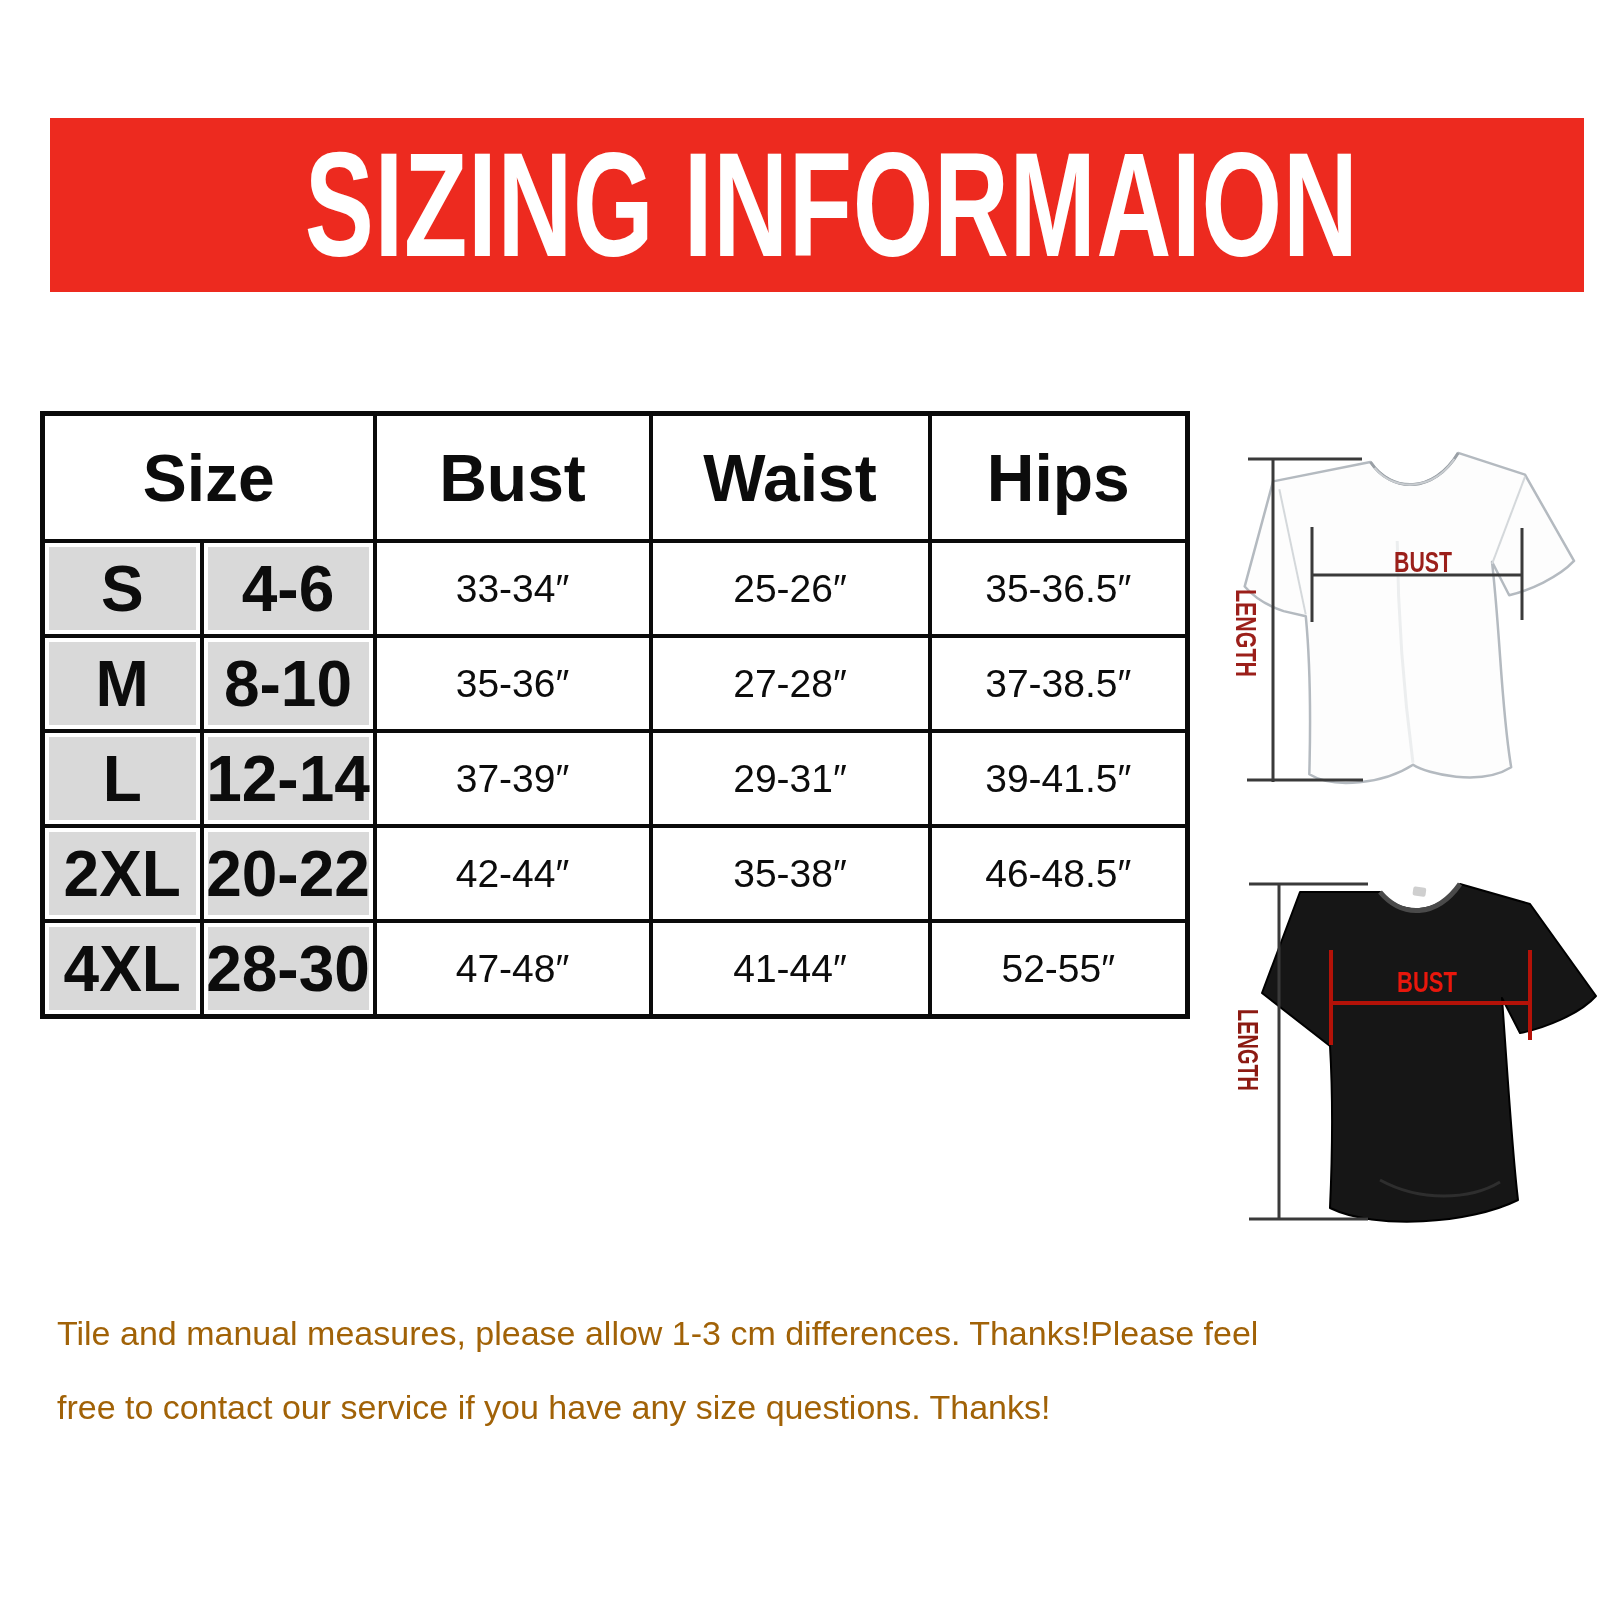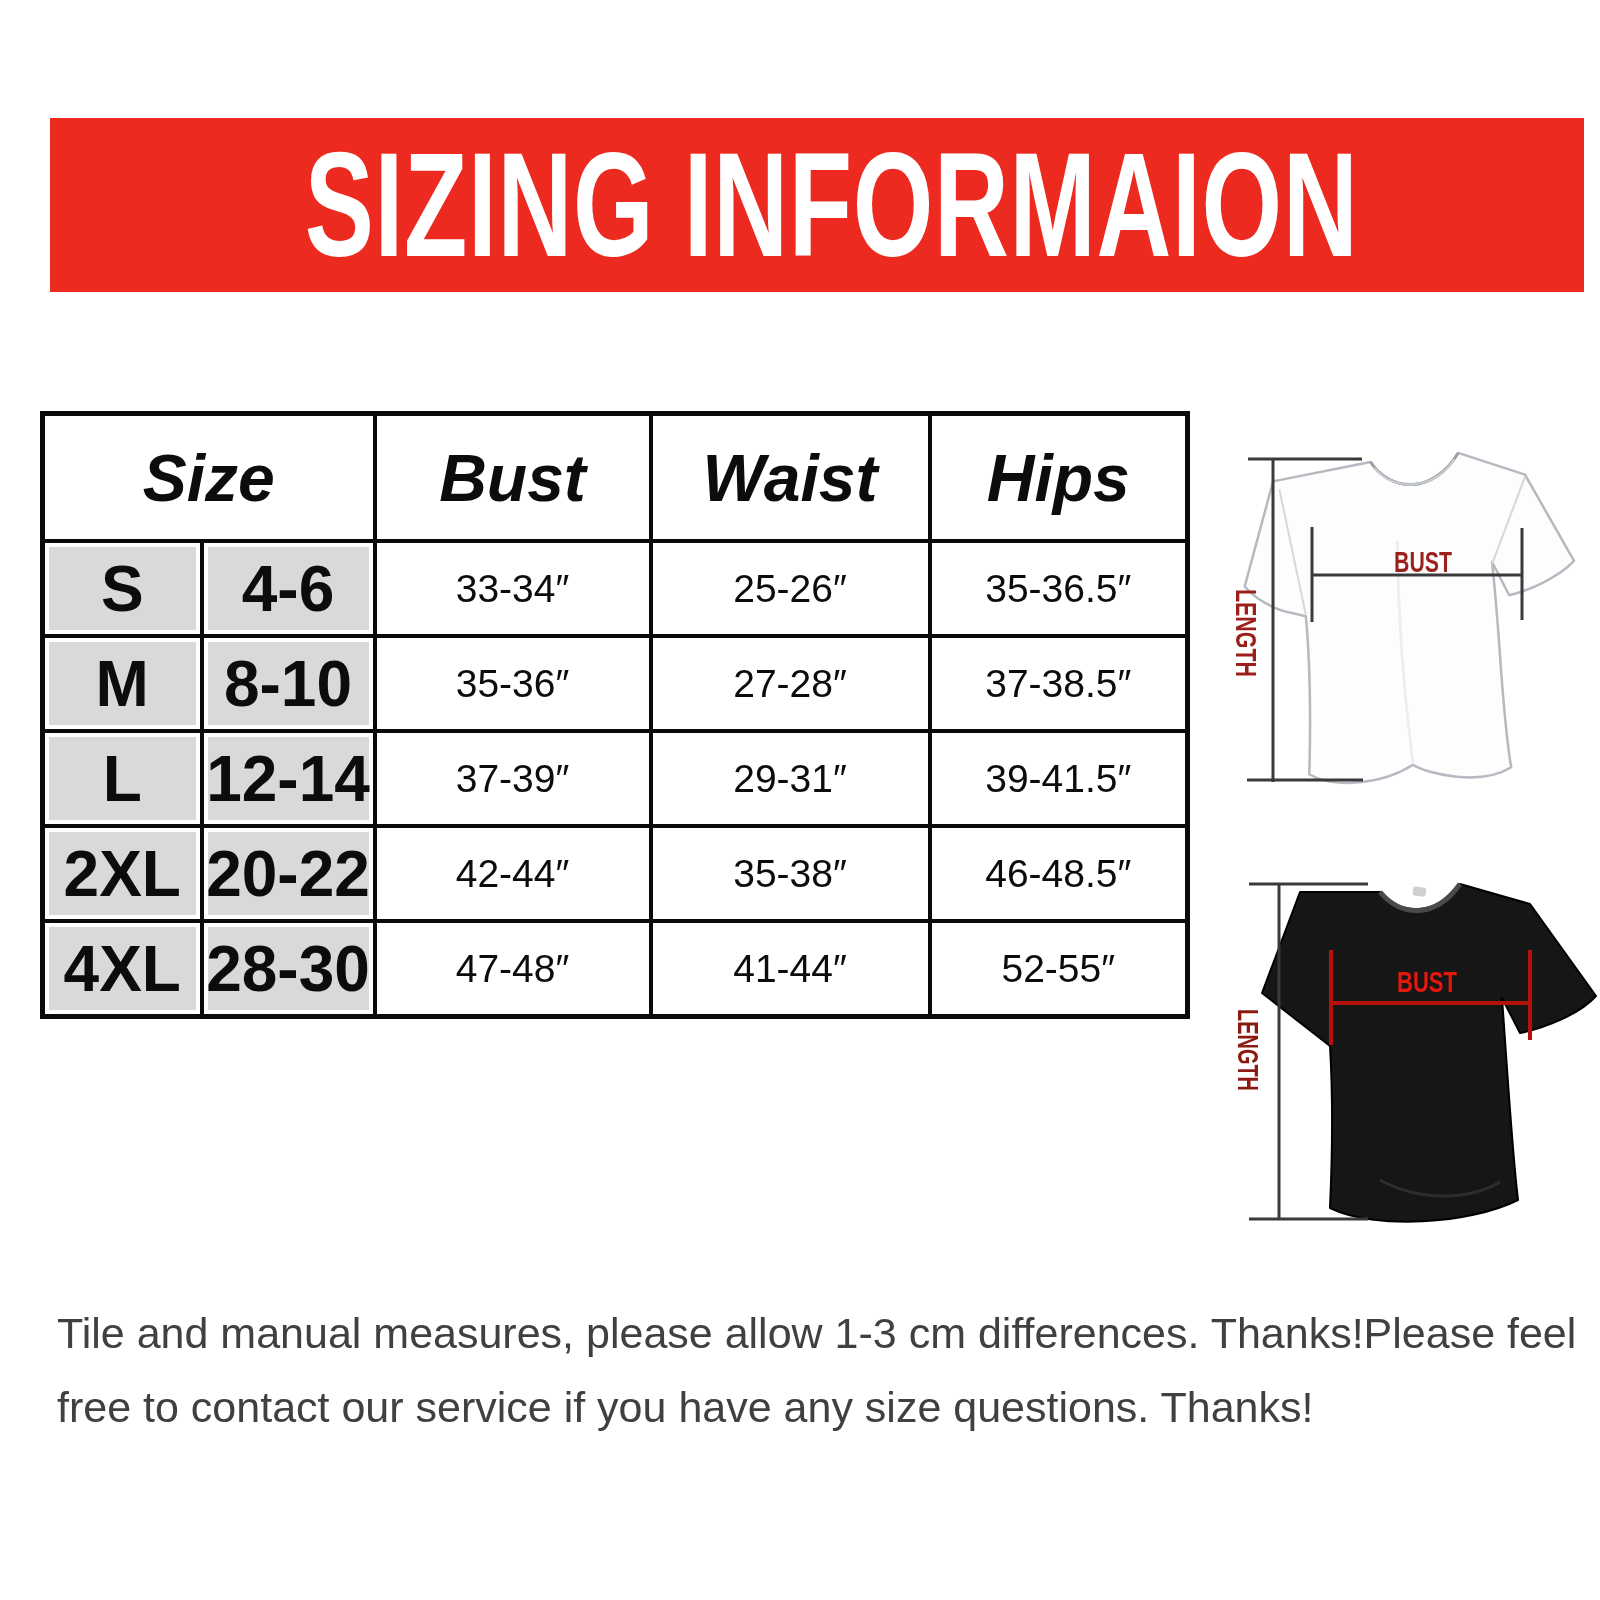--- a/index.html
+++ b/index.html
@@ -56,21 +56,20 @@
     vertical-align: middle;
     padding: 0;
     line-height: 1;
     color: #0c0c0c;
   }
   .size-table thead th {
     height: 123px;
     font-size: 66px;
     font-weight: bold;
     background: #ffffff;
-    font-style: italic;
   }
   .size-table tbody td { height: 91px; }
   .c-letter, .c-range {
     background: #d9d9d9;
     font-weight: bold;
     font-size: 64px;
     box-shadow: inset 0 0 0 4px #ffffff; 
   }
   .c-val {
     background: #ffffff;
@@ -85,22 +84,22 @@
   .shirt-black-svg { left: 1180px; top: 850px; }
   .measure-line { stroke: #3a3a3a; stroke-width: 3; fill: none; }
   .measure-line-red { stroke: #b41208; stroke-width: 4; fill: none; }
   .svg-label { font-family: "Liberation Sans", sans-serif; font-weight: bold; font-size: 30px; }
 
   
   .footer {
     position: absolute;
     left: 57px;
     top: 1296px;
-    color: #404040;
-    font-size: 43px;
+    color: #a16207;
+    font-size: 34px;
     line-height: 74px;
     white-space: nowrap;
   }
 </style>
 </head>
 <body>
 
 <div class="canvas">
 
   <div class="banner">

